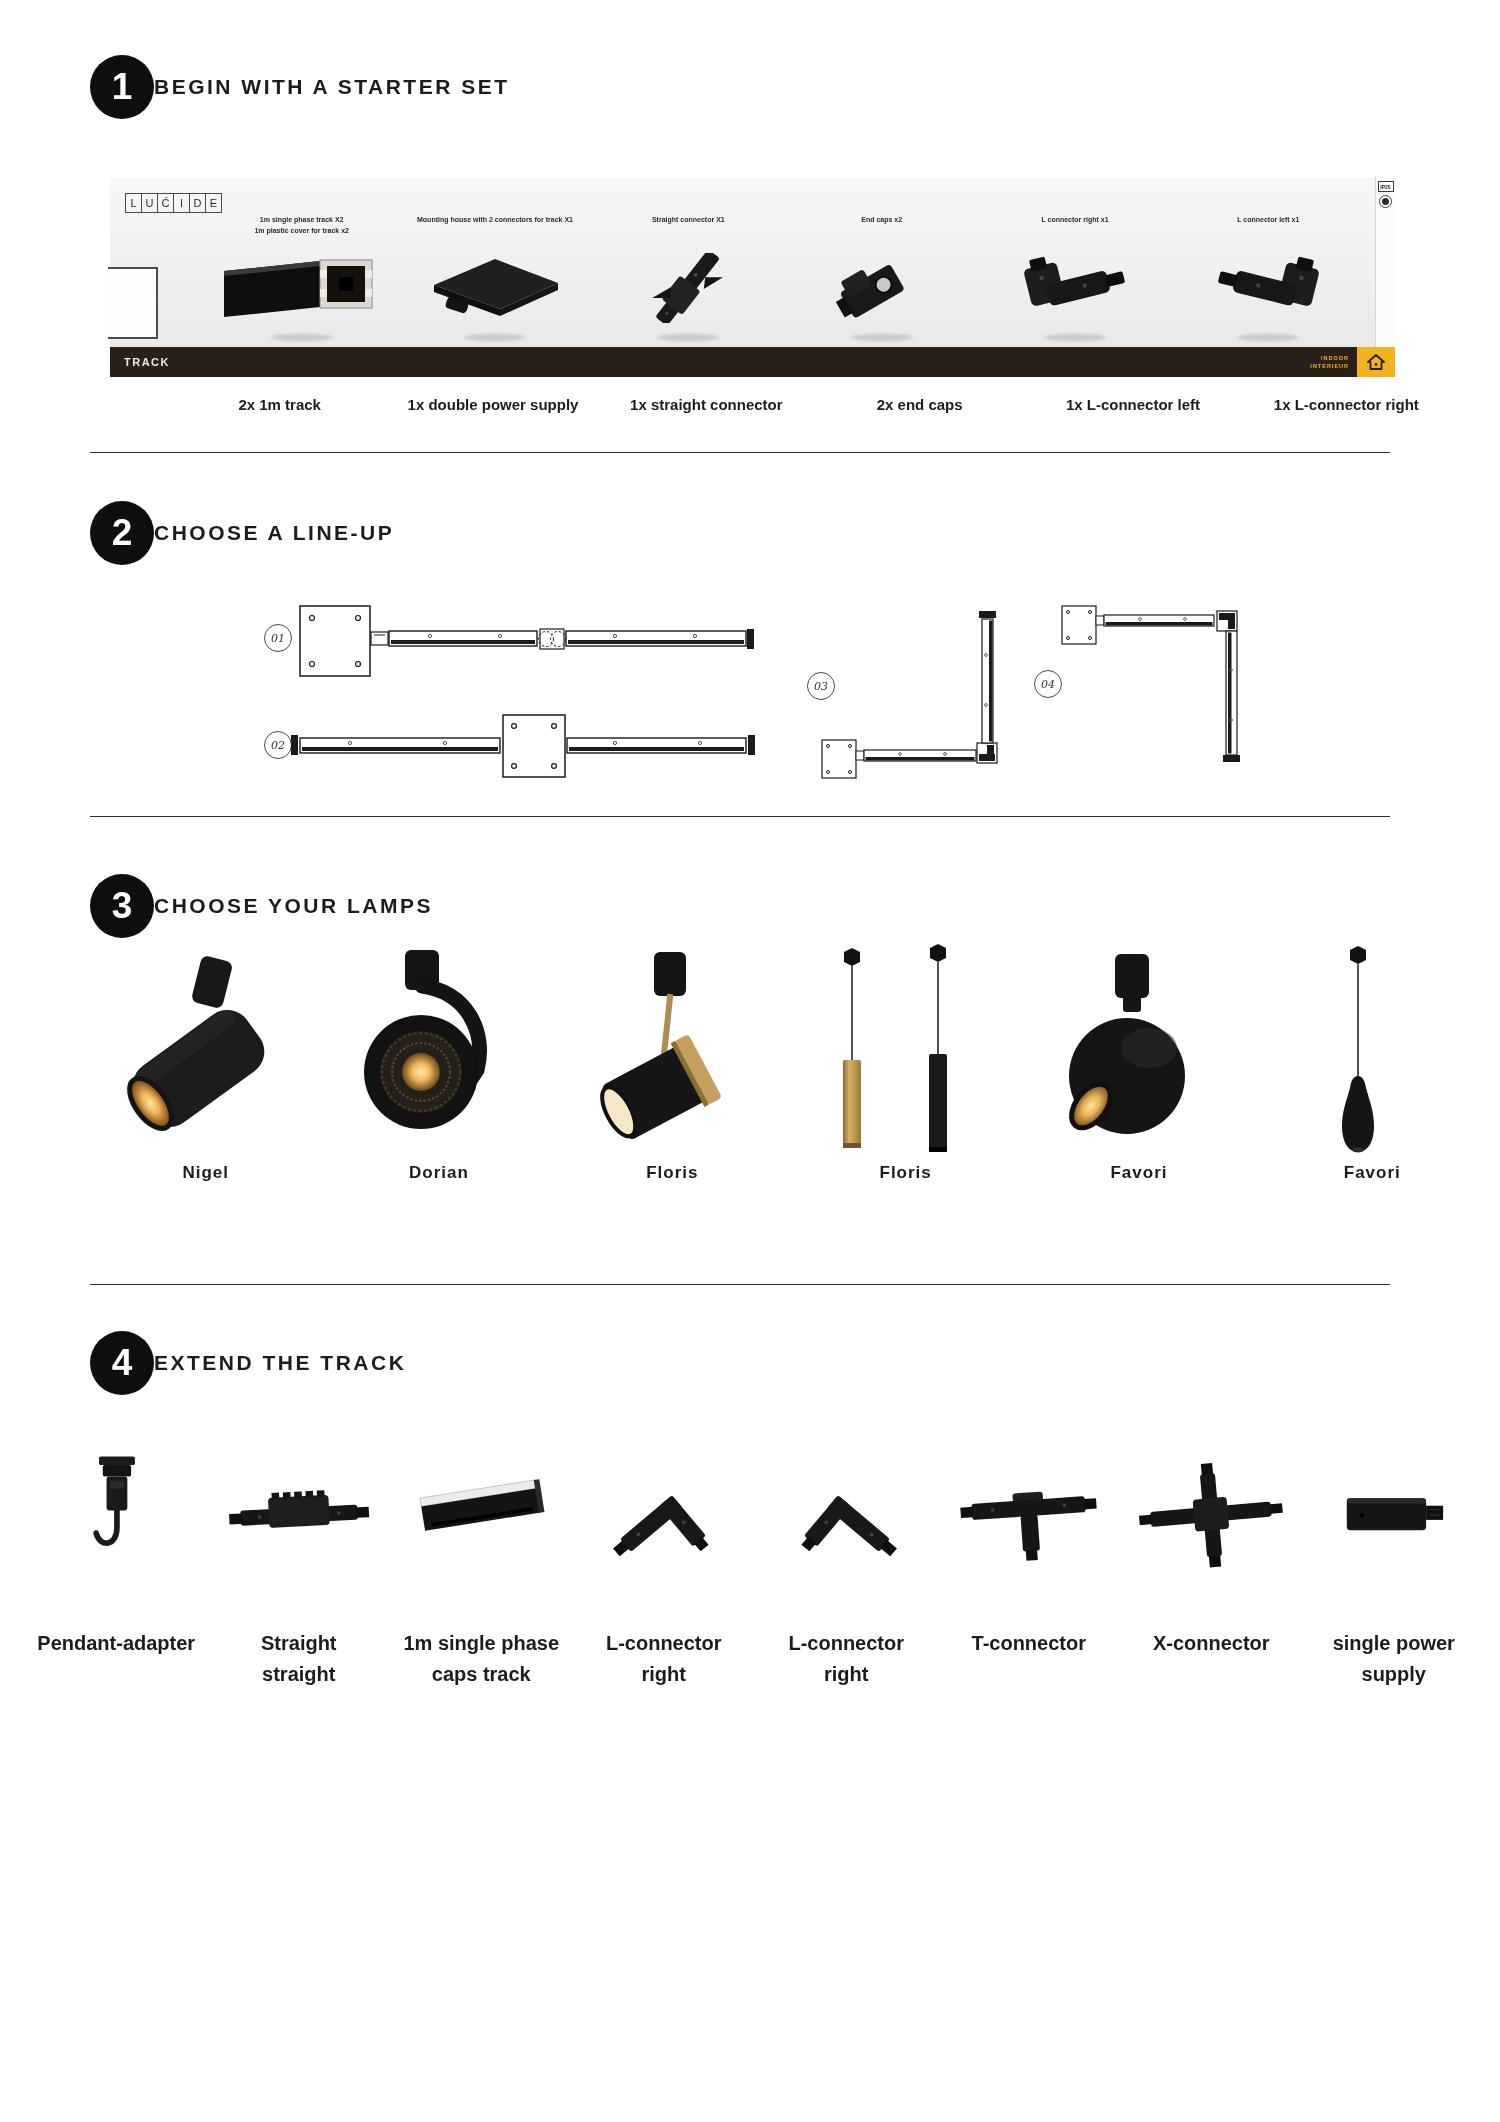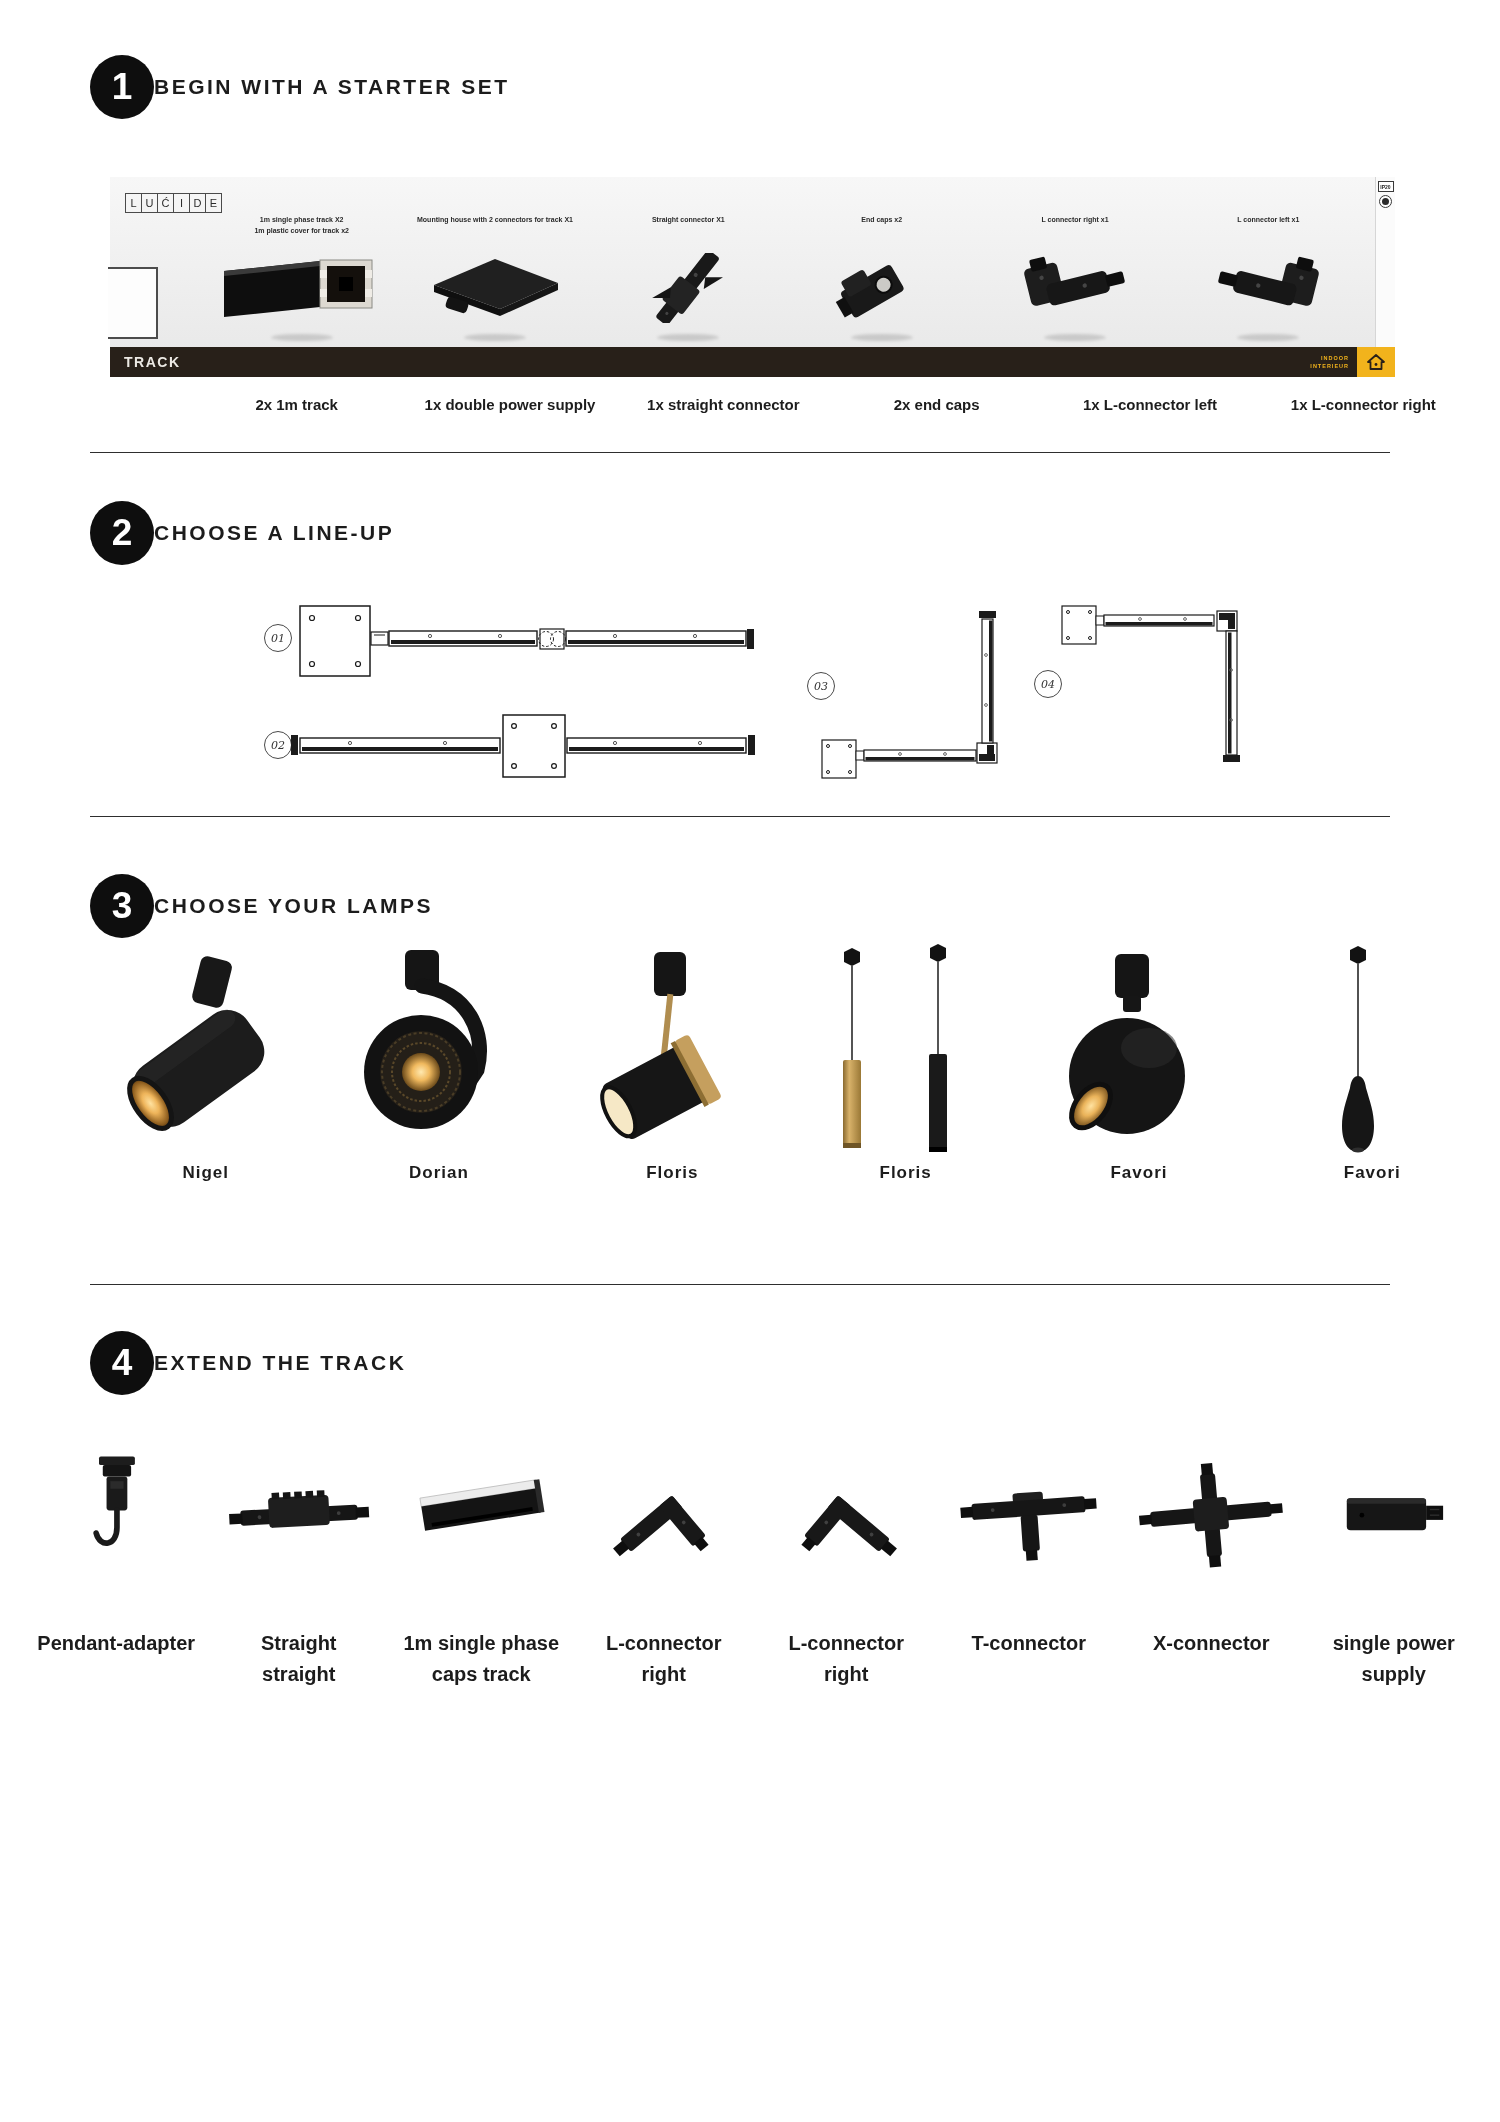--- a/index.html
+++ b/index.html
@@ -33,29 +33,29 @@
                background:rgba(0,0,0,0.14); filter:blur(1.5px); margin-bottom:2px; }
   .box-side { position:absolute; right:0; top:0; bottom:30px; width:20px; background:#fbfbfb;
               border-left:1px solid #d6d6d6; display:flex; flex-direction:column; align-items:center; padding-top:4px; }
   .ip-badge { width:16px; height:11px; border:1px solid #3a3a3a; font-size:5px; font-weight:bold;
               display:flex; align-items:center; justify-content:center; color:#222; background:#fff; }
   .round-badge { width:13px; height:13px; border:1px solid #3a3a3a; border-radius:50%; margin-top:3px;
                  display:flex; align-items:center; justify-content:center; background:#fff; }
   .round-badge i { display:block; width:7px; height:7px; border-radius:50%; background:#2b2b2b; }
   .box-bar { position:absolute; left:0; right:0; bottom:0; height:30px; background:#282019;
              display:flex; align-items:center; }
-  .bar-track { margin-left:14px; color:#ece9e4; font-size:14px; letter-spacing:1.5px; font-weight:bold; }
+  .bar-track { margin-left:14px; color:#ece9e4; font-size:11px; letter-spacing:1.5px; font-weight:bold; }
   .bar-fill { flex:1; }
   .indoor { text-align:right; font-size:5.5px; font-weight:bold; letter-spacing:1px;
             color:#f2b31c; line-height:1.5; margin-right:8px; }
   .indoor span { display:block; }
   .bar-yellow { width:38px; height:30px; background:#f2b31c; display:flex; align-items:center; justify-content:center; }
 
   
-  .starter-captions { position:absolute; left:190px; top:396px; width:1280px; display:flex; }
+  .starter-captions { position:absolute; left:173px; top:396px; width:1280px; display:flex; }
   .starter-captions span { flex:1; text-align:center; font-size:15px; font-weight:bold; color:#1d1d1d; }
 
   
   .lineup-svg { position:absolute; left:0; top:585px; }
 
   
   .lamps-row { position:absolute; left:75px; top:935px; width:1400px; display:flex; }
   .lamp-col { flex:1; height:222px; display:flex; align-items:flex-end; justify-content:center; }
   .lamp-names { position:absolute; left:89px; top:1163px; width:1400px; display:flex; }
   .lamp-names span { flex:1; text-align:center; font-size:17px; font-weight:bold; letter-spacing:1px; color:#1c1c1c; }

